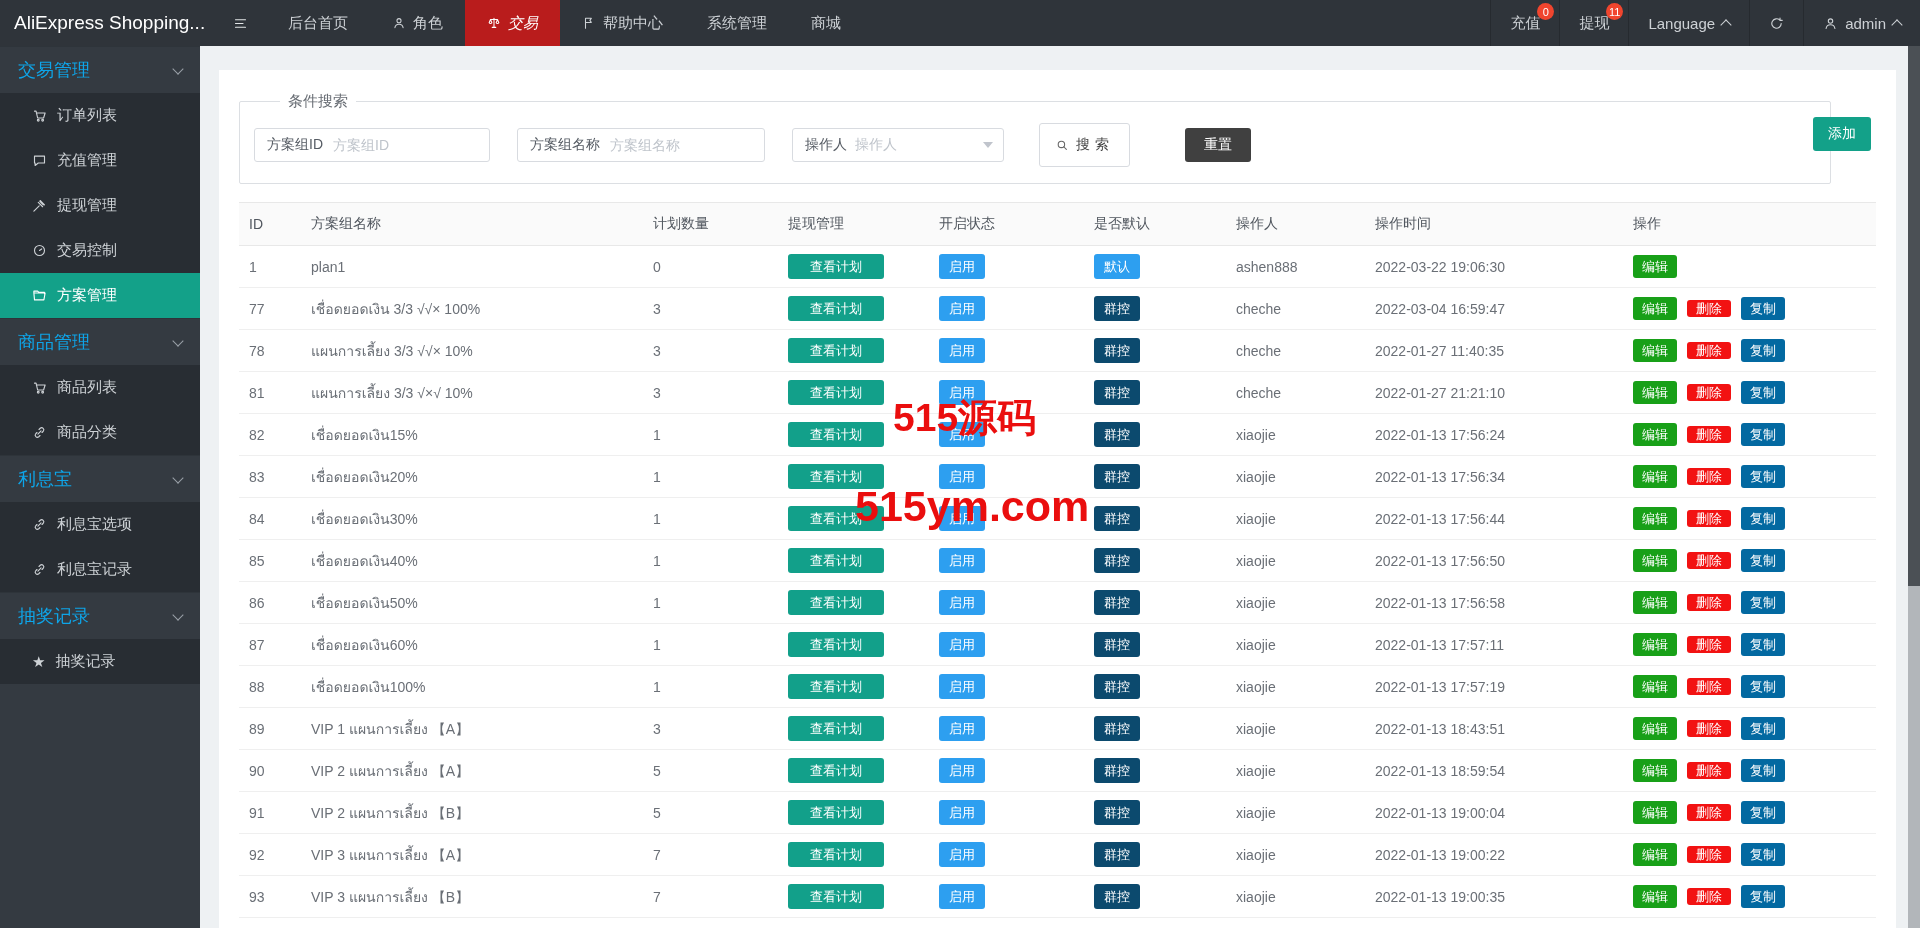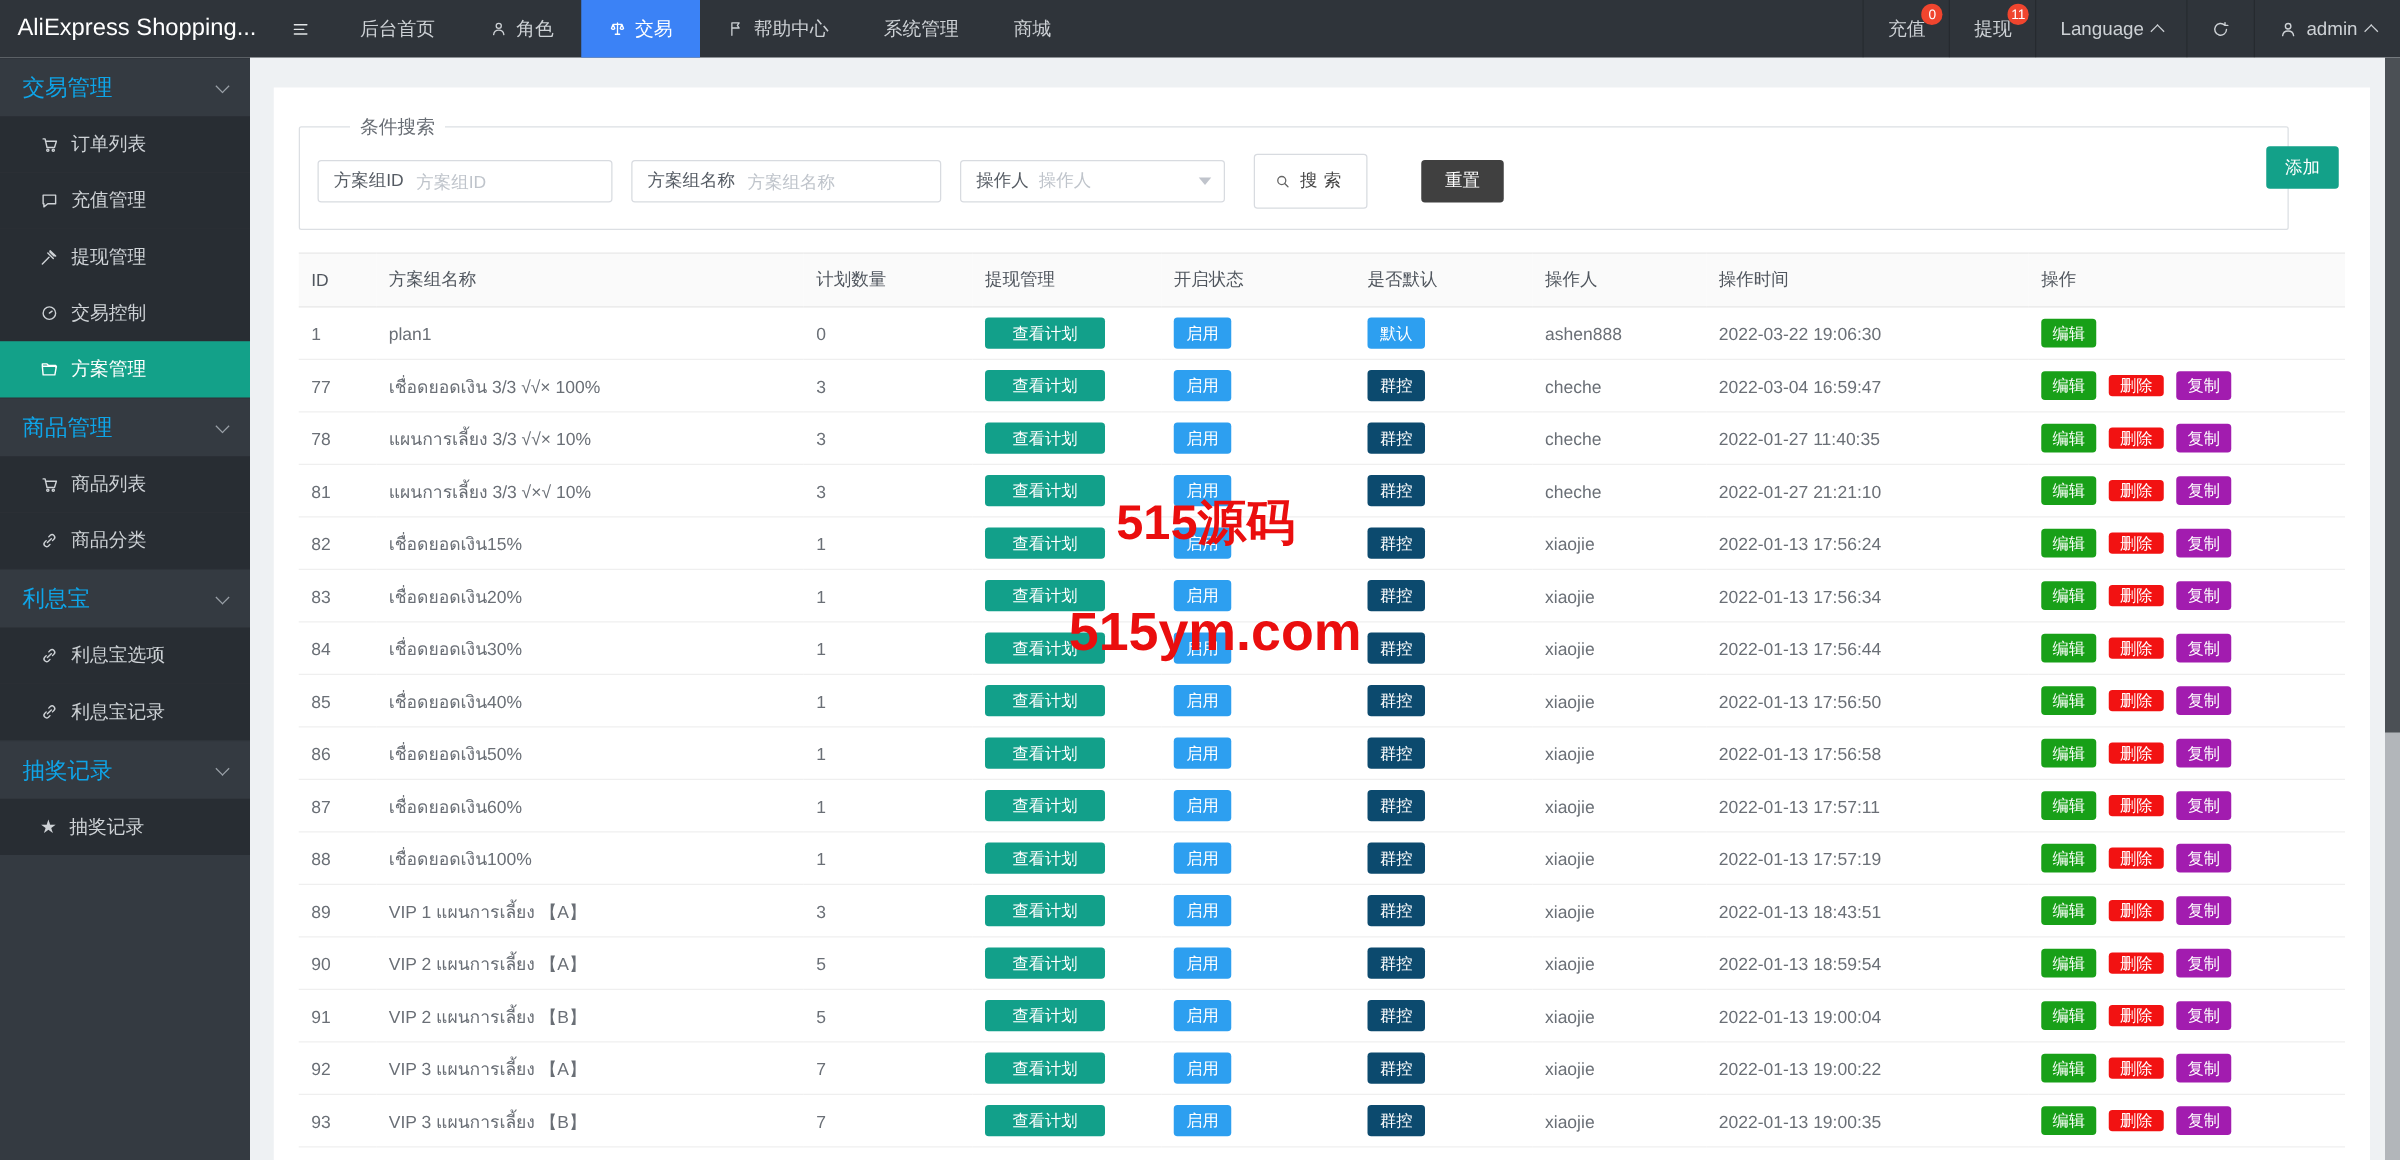--- a/index.html
+++ b/index.html
@@ -6,21 +6,21 @@
   body{font-family:"Liberation Sans","DejaVu Sans",sans-serif;}
   #app{position:relative;width:1920px;height:928px;overflow:hidden;background:#eef1f3;}
 
   
   .topbar{position:absolute;left:0;top:0;width:1920px;height:46px;background:#2f343a;display:flex;align-items:stretch;color:#cdd1d5;z-index:40;}
   .logo{width:200px;display:flex;align-items:center;padding-left:14px;font-size:19px;color:#fff;white-space:nowrap;overflow:hidden;}
   .hamburger{width:52px;display:flex;align-items:center;justify-content:center;color:#e3e6e8;cursor:pointer;}
   .hamburger svg{width:17px;height:17px;}
   #topnav{display:flex;align-items:stretch;}
   .nav-item{display:flex;align-items:center;gap:7px;padding:0 22px;font-size:15px;cursor:pointer;}
-  .nav-item.active{background:#3b82f6;color:#fff;}
+  .nav-item.active{background:#b91c1c;color:#fff;font-style:italic;}
   .topbar-right{margin-left:auto;display:flex;align-items:stretch;}
   .tr-item{position:relative;display:flex;align-items:center;gap:7px;padding:0 19px;font-size:15px;cursor:pointer;border-left:1px solid rgba(0,0,0,0.18);}
   .nbadge{position:absolute;top:3px;right:5px;min-width:17px;height:17px;border-radius:9px;background:#f0452e;color:#fff;font-size:11px;display:flex;align-items:center;justify-content:center;padding:0 3px;box-sizing:border-box;}
   .icon svg{width:15px;height:15px;display:block;}
   .nav-item .icon svg{width:14px;height:14px;}
   .tr-item .icon svg{width:15px;height:15px;}
   .chev{display:inline-block;width:7px;height:7px;border-right:1.6px solid currentColor;border-bottom:1.6px solid currentColor;}
   .chev-up{transform:rotate(-135deg);margin-top:4px;}
   .chev-down{transform:rotate(45deg);margin-top:-3px;}
 
@@ -31,21 +31,21 @@
   .side-item{height:45px;display:flex;align-items:center;gap:10px;padding-left:32px;background:#282d33;color:#ced2d6;font-size:15px;cursor:pointer;}
   .side-item.active{background:#13a189;color:#fff;}
   .side-item .icon svg{width:15px;height:15px;}
   .star{font-size:15px;line-height:1;}
 
   
   #main{position:absolute;left:200px;top:46px;right:0;bottom:0;}
   .panel{position:absolute;left:19px;top:24px;right:24px;bottom:-20px;background:#fff;padding:20px;box-sizing:border-box;}
   fieldset.search{border:1px solid #dcdfe3;border-radius:2px;margin:2px 45px 0 0;padding:12px 14px 16px 14px;}
   fieldset.search legend{margin-left:26px;padding:0 8px;color:#686d74;font-size:15px;}
-  .fields{display:flex;align-items:center;gap:15px;}
+  .fields{display:flex;align-items:center;gap:27px;}
   .field{display:flex;align-items:center;height:34px;border:1px solid #d8dbe0;border-radius:3px;background:#fff;padding-left:12px;gap:8px;box-sizing:border-box;}
   .field.f0{width:236px;}.field.f1{width:248px;}.field.f2{width:212px;}
   .field-label{color:#555b63;font-size:14px;white-space:nowrap;}
   .field input{flex:1;min-width:0;border:0;outline:0;font-size:14px;background:transparent;color:#333;}
   .field input::placeholder{color:#bfc4cb;}
   .ph{color:#bfc4cb;font-size:14px;flex:1;}
   .caret-down{width:0;height:0;border-left:5px solid transparent;border-right:5px solid transparent;border-top:6px solid #c0c4cc;margin-right:10px;}
   .search-btn{display:flex;align-items:center;gap:7px;height:44px;padding:0 15px;margin-left:8px;background:#fff;border:1px solid #d8dbe0;border-radius:3px;font-size:14px;color:#444;letter-spacing:5px;cursor:pointer;font-family:inherit;}
   .search-btn .icon svg{width:14px;height:14px;color:#666;}
   .reset-btn{height:34px;padding:0 19px;margin-left:28px;background:#404040;border:0;border-radius:3px;color:#fff;font-size:14px;cursor:pointer;font-family:inherit;}
@@ -54,21 +54,21 @@
   
   table.grid{width:100%;border-collapse:collapse;margin-top:18px;font-size:14px;color:#6a6f76;table-layout:fixed;}
   table.grid th{height:42px;background:#fafafa;border-top:1px solid #e8e8e8;border-bottom:1px solid #e8e8e8;font-weight:normal;color:#50565e;text-align:left;padding:0 10px;font-size:14px;}
   table.grid td{height:41px;padding:0 10px;border-bottom:1px solid #efefef;overflow:hidden;white-space:nowrap;}
   .badge{display:inline-block;padding:6px 10px;border-radius:3px;color:#fff;font-size:13px;line-height:1;cursor:pointer;}
   .b-view{background:#12a08a;padding:6px 22px;}
   .b-blue{background:#2d9ff0;}
   .b-orange{background:#0c4a6e;}
   .act-edit{background:#18a018;margin-right:10px;padding:5px 9px;}
   .act-delete{background:#f21212;margin-right:10px;padding:2px 9px;}
-  .act-copy{background:#a21caf;padding:5px 9px;}
+  .act-copy{background:#0369a1;padding:5px 9px;}
 
   
   .wm{position:absolute;font-weight:700;color:#ea0e0e;z-index:60;pointer-events:none;white-space:nowrap;}
   .wm1{left:893px;top:391px;font-size:39px;}
   .wm2{left:855px;top:482px;font-size:43px;}
 
   
   .scroll-track{position:absolute;right:0;top:46px;bottom:0;width:12px;background:#b2b6ba;z-index:70;}
   .scroll-thumb{position:absolute;top:0;left:0;width:12px;height:540px;background:#4b5055;}
 </style>

